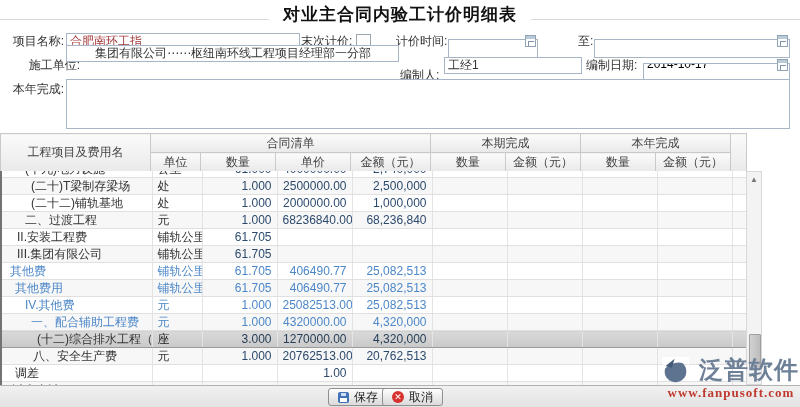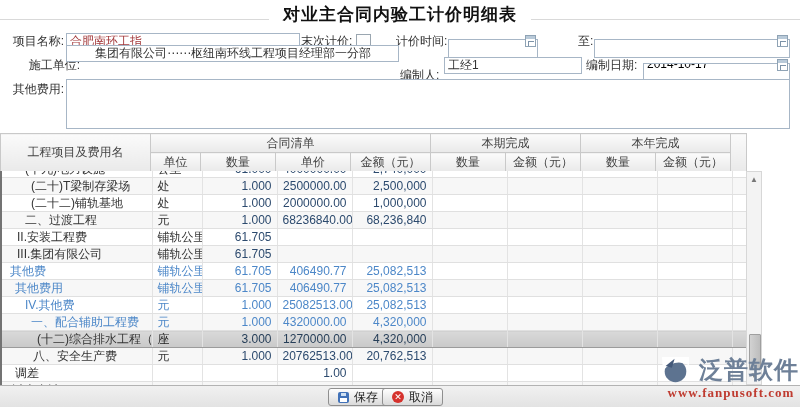--- a/index.html
+++ b/index.html
@@ -87,21 +87,21 @@
   <div class="lbl" style="left:8px;top:57px;width:56px;text-align:right;margin-left:16px;">施工单位:</div>
   <input class="inp" style="left: 66px; top: 45px; width: 300px; padding-left: 28px;" value="集团有限公司⋯⋯枢纽南环线工程项目经理部一分部">
   <div class="lbl" style="left:400px;top:41px;margin-top:26px;">编制人:</div>
   <input class="inp" style="left: 444px; top: 57px; width: 130px;" value="工经1">
   <div class="lbl" style="left:586px;top:57px;">编制日期:</div>
   <span class="date-wrap" style="left:643px;top:57px;width:147px;">
     <input value="2014-10-17" style="">
     <span class="cal-ic"></span>
   </span>
 
-  <div class="lbl" style="left:8px;top:81px;width:56px;text-align:right;">其他费用:</div>
+  <div class="lbl" style="left:8px;top:81px;width:56px;text-align:right;">本年完成:</div>
   <textarea class="scope" style="left: 66px; top: 79px; width: 724px; height: 50px;"></textarea>
 
   <table class="grid-head">
     <colgroup>
       <col style="width:150px">
         <col style="width:50px">
         <col style="width:75px">
         <col style="width:75px">
         <col style="width:80px">
       <col style="width:75px">

